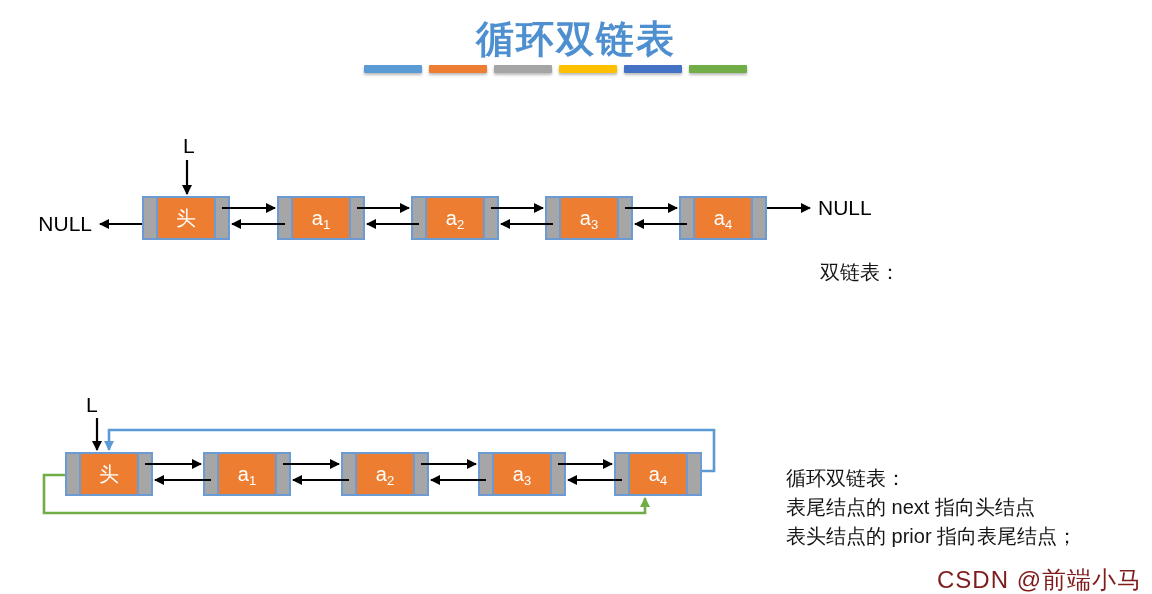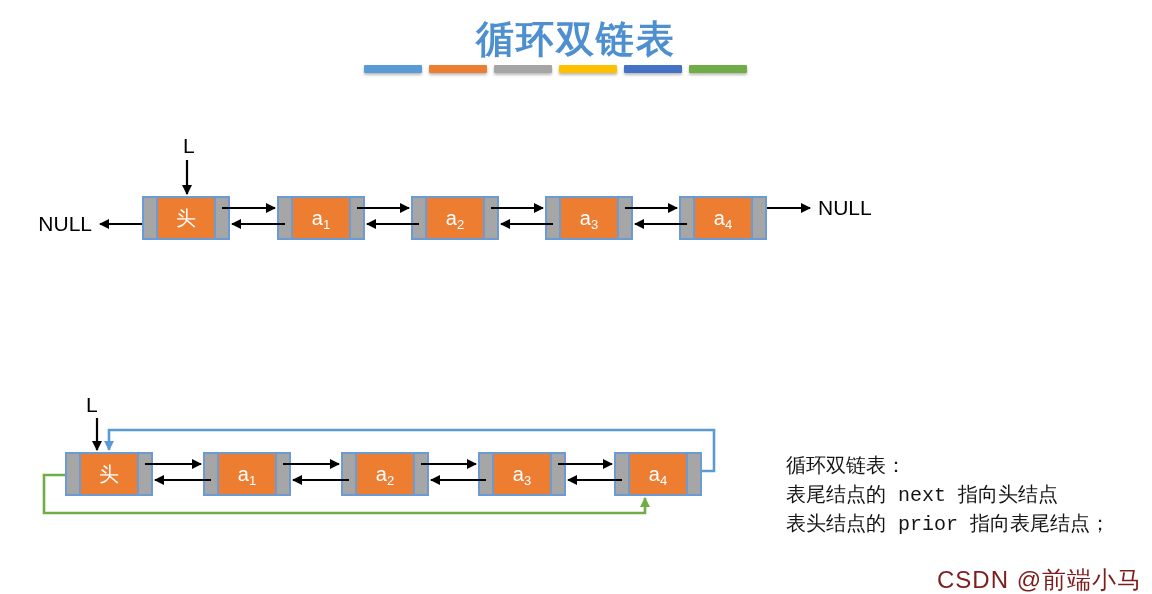--- a/index.html
+++ b/index.html
@@ -17,21 +17,21 @@
     box-shadow:0 2px 3px rgba(0,0,0,0.28);}
   svg{position:absolute;}
   svg text{font-family:"Liberation Sans",sans-serif;}
   #svg1{left:0;top:120px;}
   #svg2{left:0;top:385px;}
   .note{
     position:absolute;font-size:20px;line-height:29px;color:#141414;
     white-space:nowrap;
   }
   #note1{left:820px;top:258px;}
-  #note2{left:786px;top:452px;font-family:Liberation Mono, monospace;}
+  #note2{left:786px;top:464px;}
   .watermark{
     position:absolute;right:10px;top:564px;font-size:24px;color:#7f1d1d;
     text-shadow:1px 1px 0 #ffffff;letter-spacing:1px;
   }
 </style>
 </head>
 <body>
 
 <div id="stage">
 
@@ -79,20 +79,21 @@
         <line x1="553" y1="104" x2="501" y2="104" stroke="#000000" stroke-width="2.2" marker-end="url(#ab1)"></line>
         <rect x="680" y="77" width="86" height="42" fill="#A6A6A6" stroke="#6B9BD2" stroke-width="2"></rect>
         <rect x="694" y="77" width="58" height="42" fill="#ED7D31" stroke="#6B9BD2" stroke-width="2"></rect>
         <text x="723" y="105" text-anchor="middle" fill="#FFFFFF" font-size="20">a<tspan font-size="13" dy="4">4</tspan></text>
         <line x1="625" y1="88" x2="677" y2="88" stroke="#000000" stroke-width="2.2" marker-end="url(#ab1)"></line>
         <line x1="687" y1="104" x2="635" y2="104" stroke="#000000" stroke-width="2.2" marker-end="url(#ab1)"></line>
       </g>
   </svg>
 
   <div class="note" id="note1">
+    <div>双链表：</div>
   </div>
 
   <svg id="svg2" width="780" height="165">
     <defs id="defs2">
         <marker id="ab2" viewBox="0 0 10 10" refX="9" refY="5" markerWidth="10" markerHeight="10" orient="auto" markerUnits="userSpaceOnUse">
           <path d="M0,0 L10,5 L0,10 z" fill="#000000"></path>
         </marker>
         <marker id="abl" viewBox="0 0 10 10" refX="9" refY="5" markerWidth="10" markerHeight="10" orient="auto" markerUnits="userSpaceOnUse">
           <path d="M0,0 L10,5 L0,10 z" fill="#5B9BD5"></path>
         </marker>

